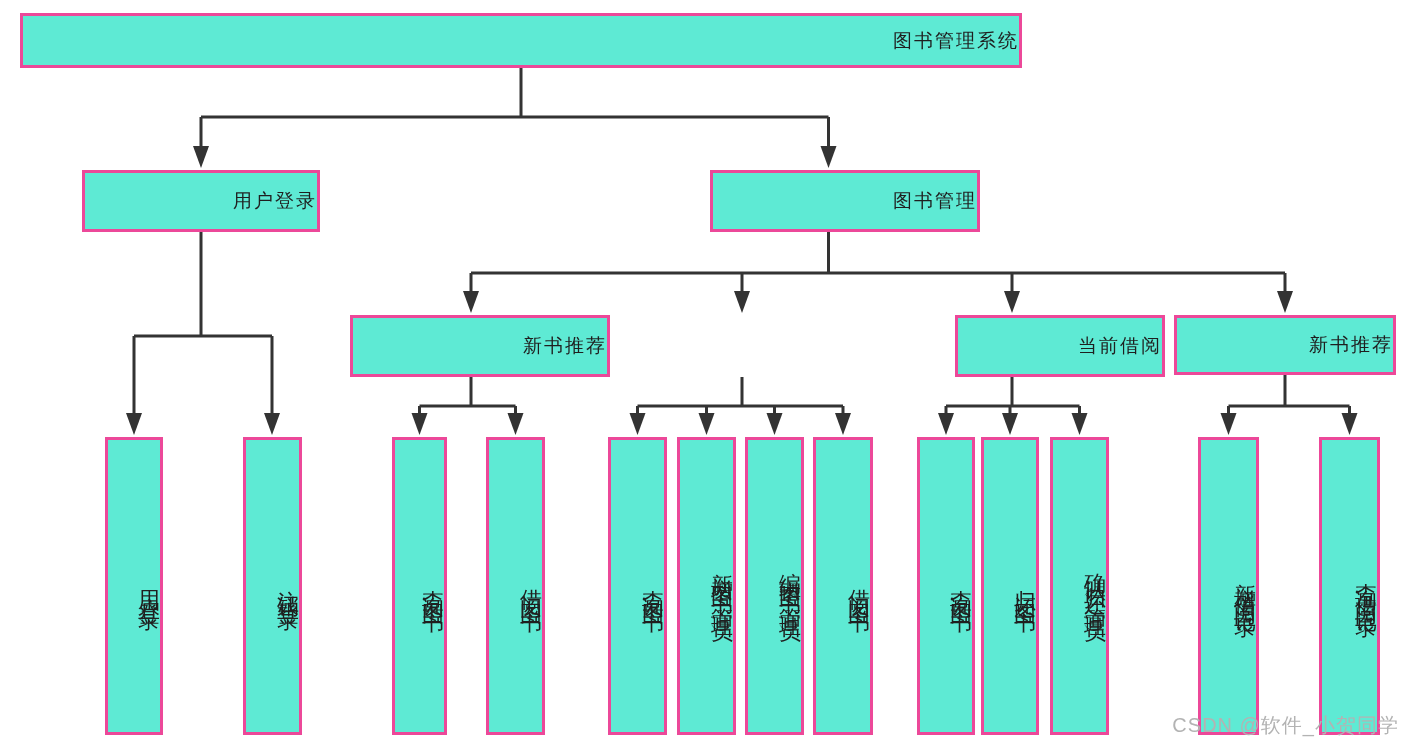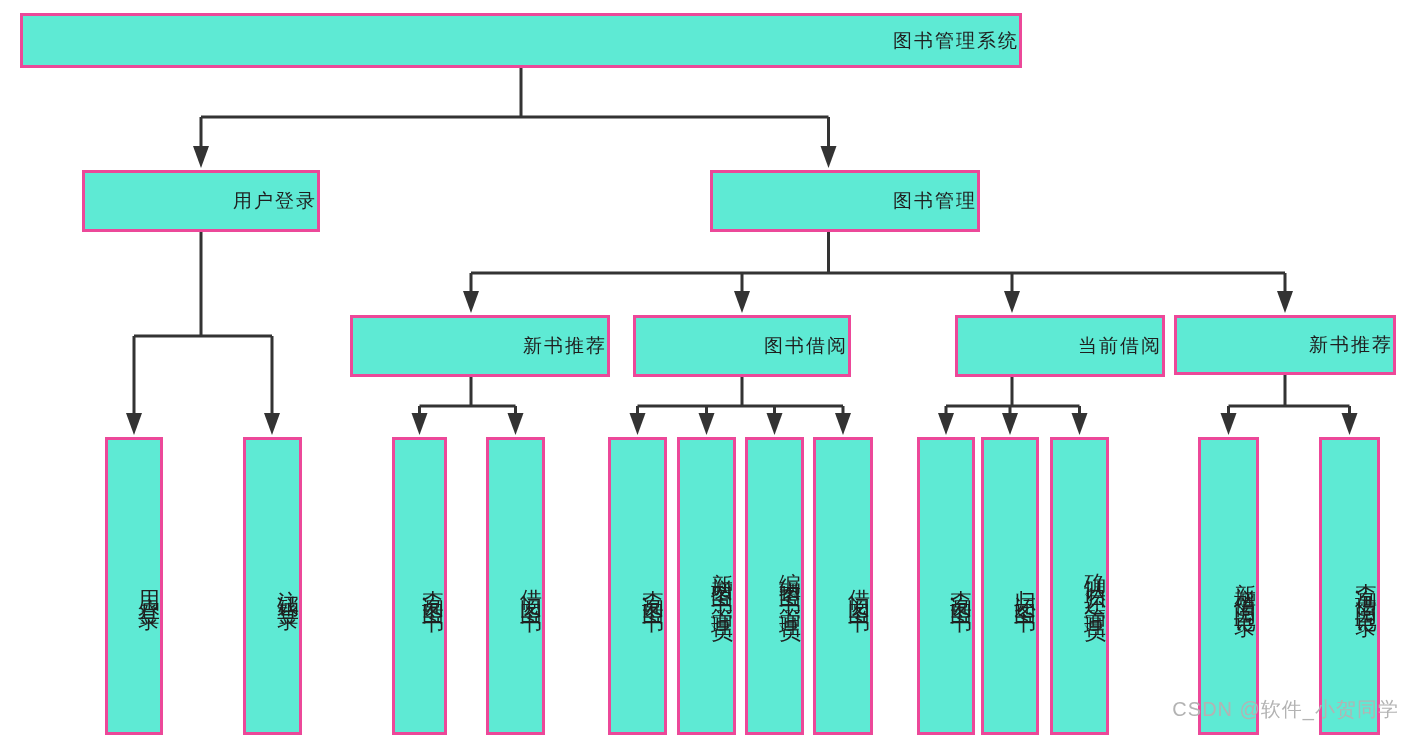--- a/index.html
+++ b/index.html
@@ -14,21 +14,21 @@
   }
   .hlabel{font-size:19px;letter-spacing:2px;white-space:nowrap;}
   .row1{top:170px;height:62px;}
   .row2{top:315px;height:62px;}
   .leaf{top:437px;height:298px;}
   .vtext{
     writing-mode:vertical-lr;text-orientation:mixed;
     font-size:22px;letter-spacing:7px;line-height:1;white-space:nowrap;
   }
   .watermark{
-    position:absolute;right:6px;bottom:24px;z-index:5;
+    position:absolute;right:6px;bottom:8px;z-index:5;
     font-size:20px;color:#b3b3b3;letter-spacing:1px;white-space:nowrap;
   }
 </style>
 </head>
 <body>
 
 <div class="stage">
 
   <svg class="connectors" viewBox="0 0 1405 747" xmlns="http://www.w3.org/2000/svg">
     <g stroke="#333333" stroke-width="3" fill="none">
@@ -77,23 +77,20 @@
   <div class="node row1" style="left:82px;width:238px">
     <span class="hlabel">用户登录</span>
   </div>
   <div class="node row1" style="left:710px;width:270px">
     <span class="hlabel">图书管理</span>
   </div>
 
   <div class="node row2" style="left:350px;width:260px">
     <span class="hlabel">新书推荐</span>
   </div>
-  <div class="node row2" style="left:633px;width:218px">
-    <span class="hlabel">图书借阅</span>
-  </div>
   <div class="node row2" style="left:955px;width:210px">
     <span class="hlabel">当前借阅</span>
   </div>
   <div class="node row2" style="left:1174px;width:222px;height:60px">
     <span class="hlabel">新书推荐</span>
   </div>
 
   <div class="node leaf" style="left:105px;width:58px">
     <span class="vtext">用户登录</span>
   </div>

